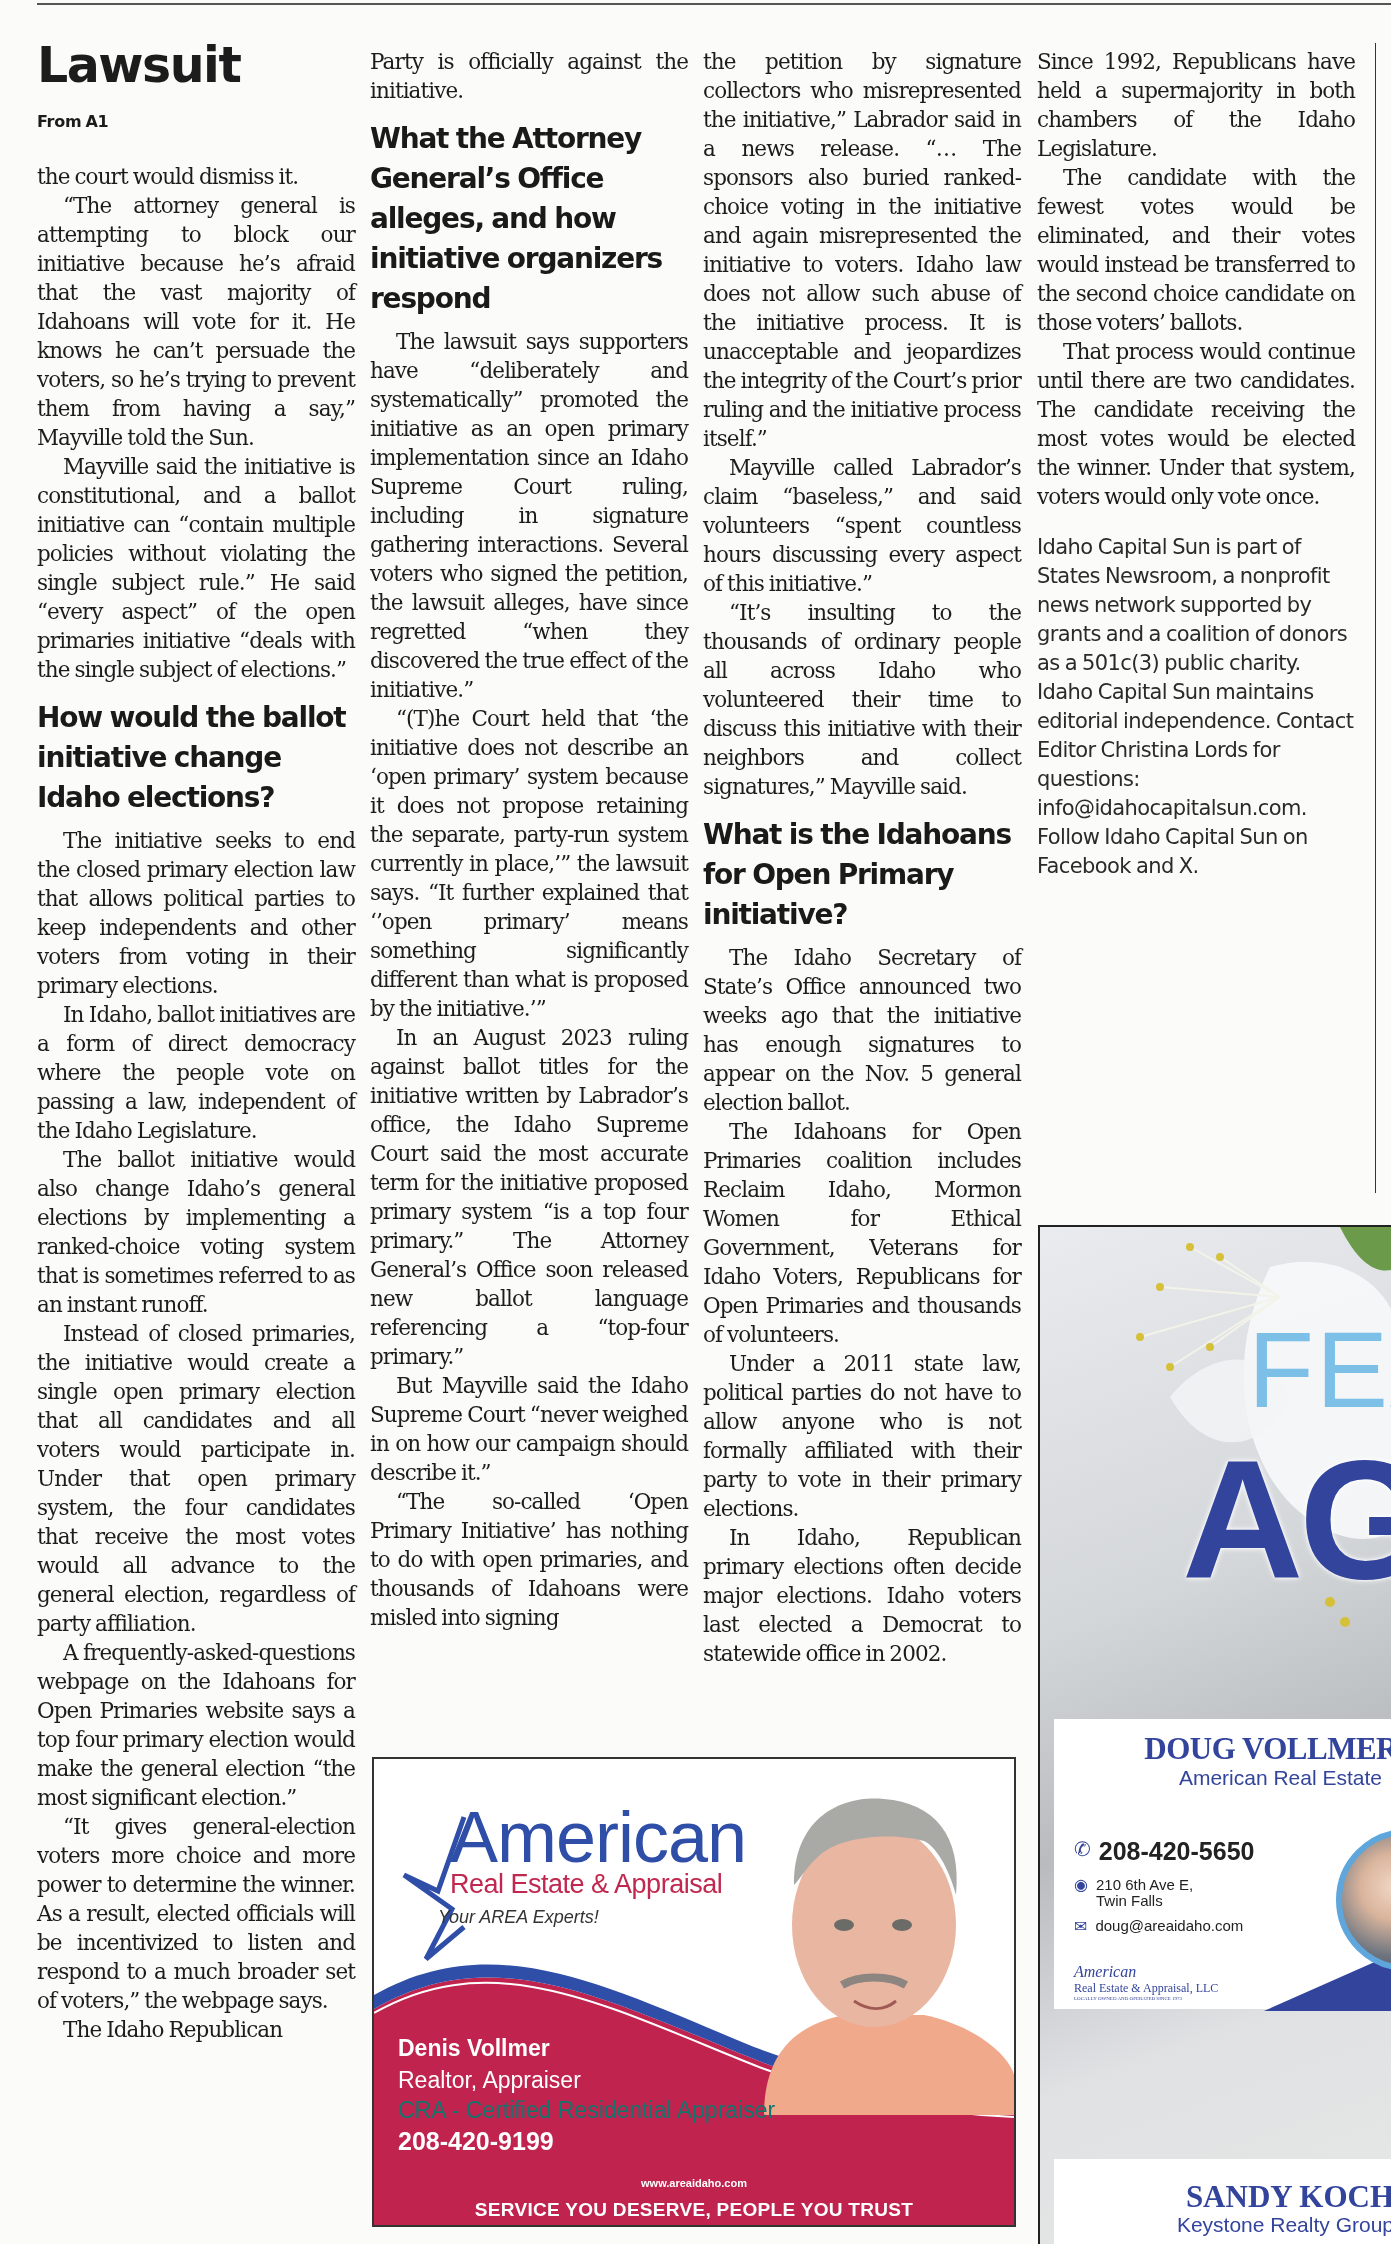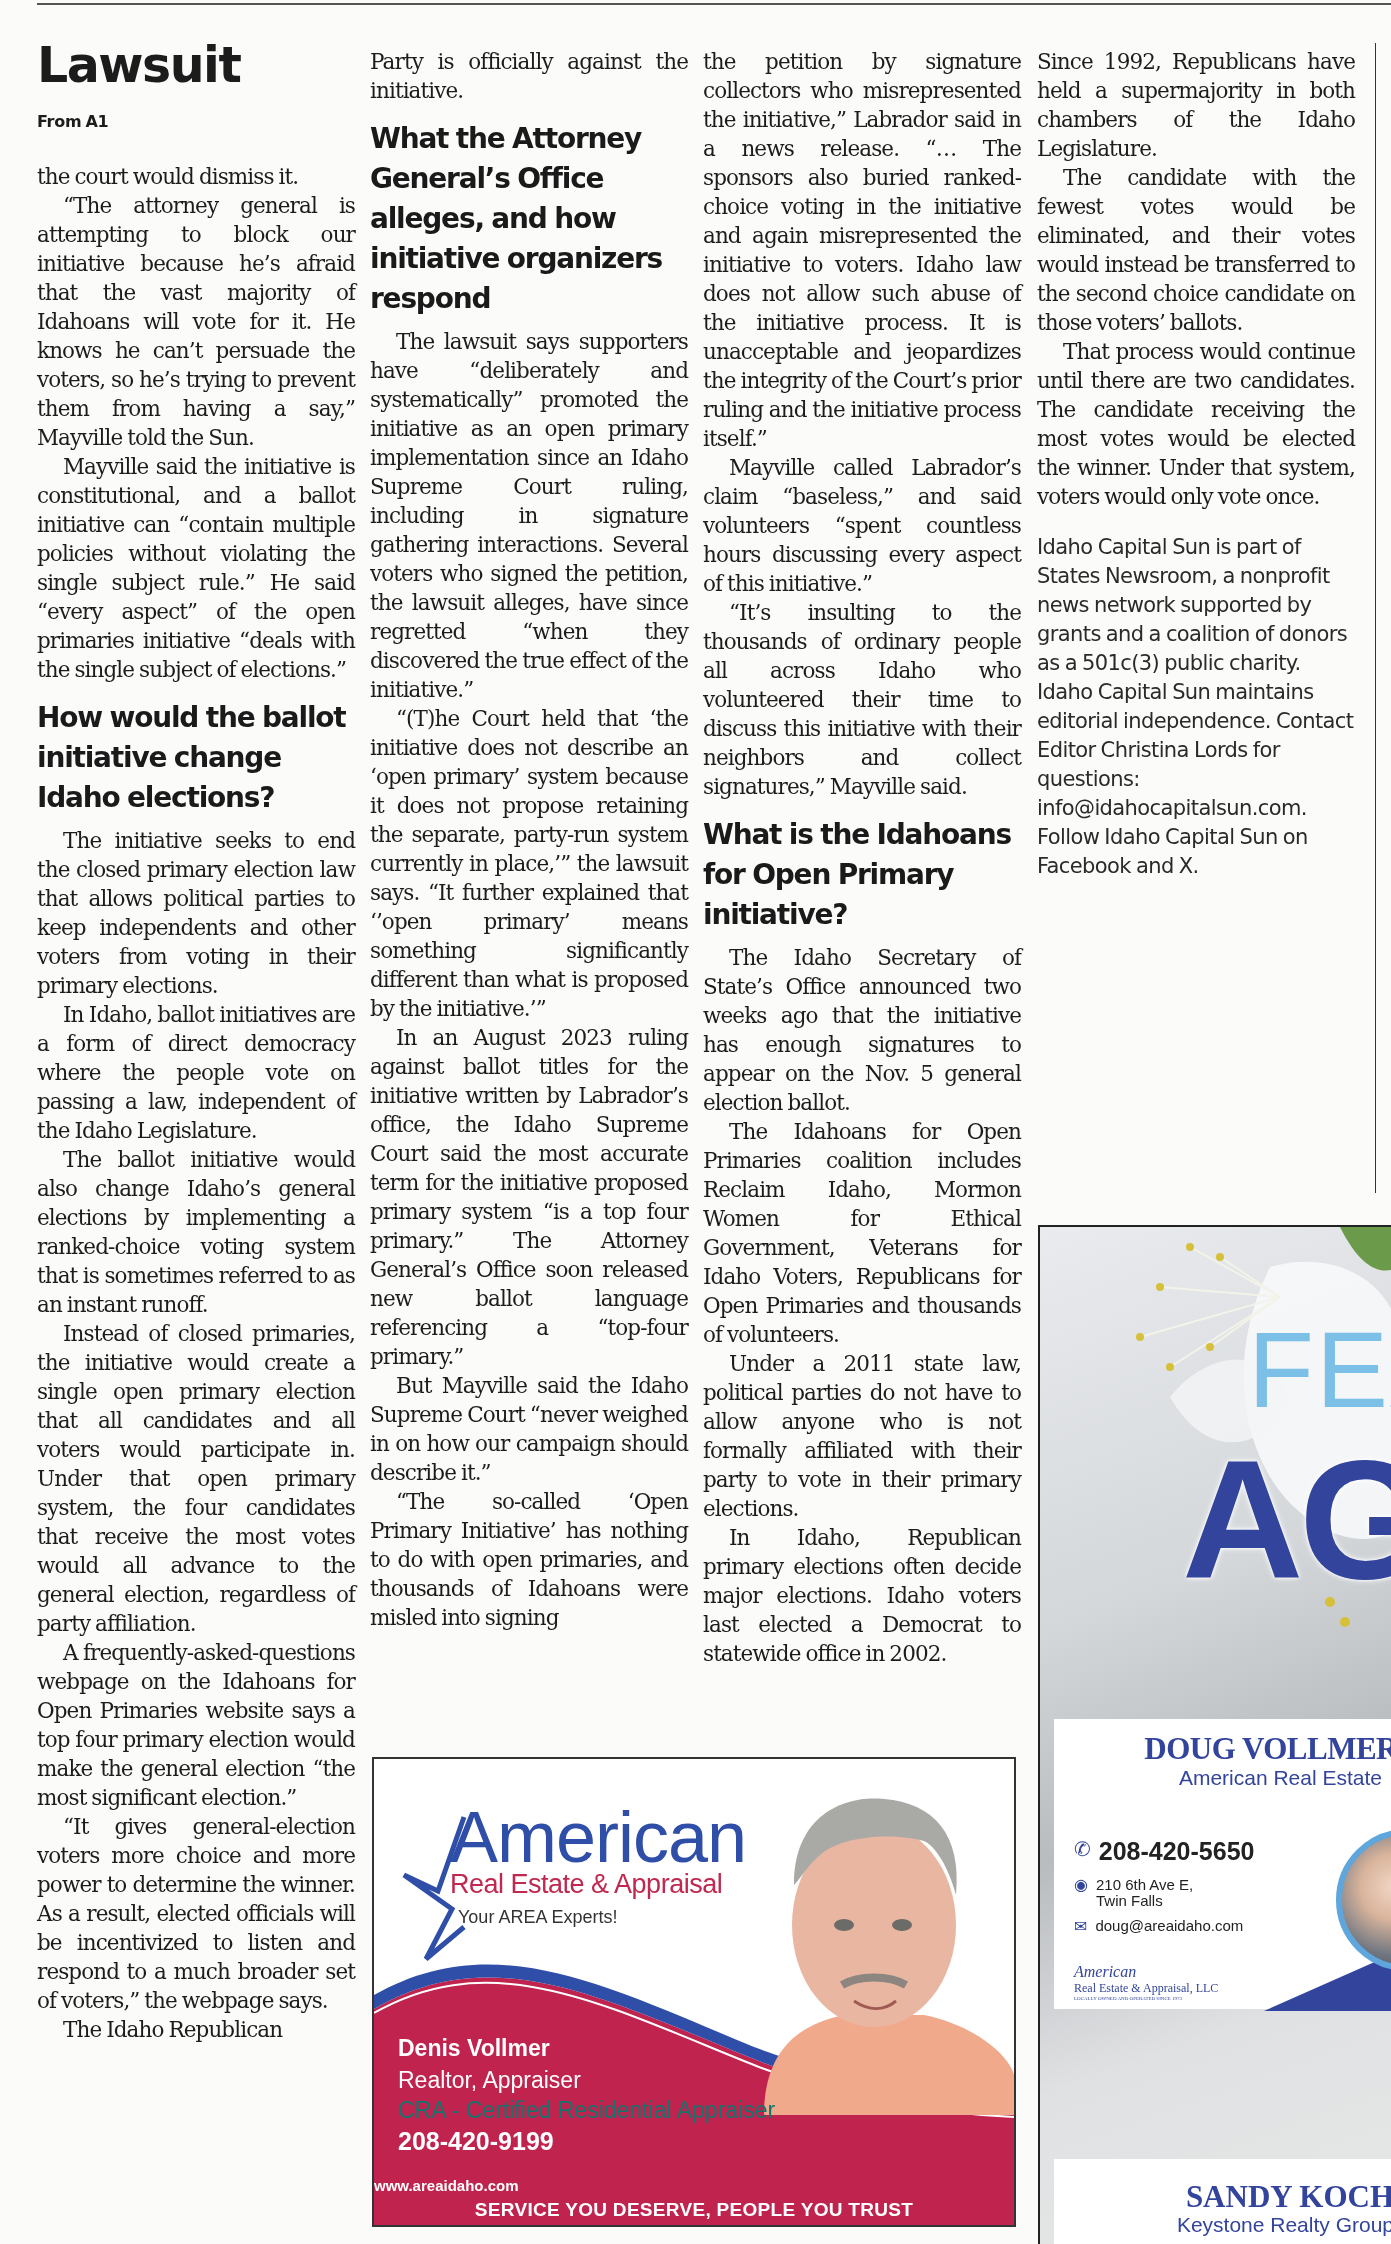--- a/index.html
+++ b/index.html
@@ -16,26 +16,26 @@
   #col1 { left: 37px; top: 0; }
   #col2 { left: 370px; top: 47px; }
   #col3 { left: 703px; top: 47px; }
   #col4 { left: 1037px; top: 47px; }
 
   
   .ad1 { position: absolute; left: 372px; top: 1757px; width: 640px; height: 466px; border: 2px solid #333; background: #fff; overflow: hidden; font-family: "Liberation Sans", "DejaVu Sans", sans-serif; }
   .ad1 svg.bg { position: absolute; left: 0; top: 0; }
   .ad1 .logo-word { position: absolute; left: 76px; top: 38px; font-size: 72px; color: #2f4ea8; letter-spacing: -1px; line-height: 80px; }
   .ad1 .logo-sub { position: absolute; left: 76px; top: 110px; font-size: 27px; color: #c0284f; letter-spacing: -0.5px; }
-  .ad1 .logo-tag { position: absolute; left: 84px; top: 148px; font-size: 18px; color: #333; }
+  .ad1 .logo-tag { position: absolute; left: 64px; top: 148px; font-size: 18px; font-style: italic; color: #333; }
   .ad1 .agent-name { position: absolute; left: 24px; top: 276px; font-size: 23px; font-weight: bold; color: #fff; }
   .ad1 .agent-title { position: absolute; left: 24px; top: 308px; font-size: 23px; color: #fff; }
   .ad1 .agent-cert { position: absolute; left: 24px; top: 338px; font-size: 23px; color: #0f766e; }
   .ad1 .agent-phone { position: absolute; left: 24px; top: 368px; font-size: 25px; font-weight: bold; color: #fff; }
-  .ad1 .ad-url { position: absolute; left: 0; width: 100%; top: 418px; font-size: 15px; font-weight: bold; color: #fff; }
+  .ad1 .ad-url { position: absolute; left: 0; width: 100%; top: 418px; text-align: center; font-size: 11px; font-weight: bold; color: #fff; }
   .ad1 .ad-slogan { position: absolute; left: 0; width: 100%; top: 440px; text-align: center; font-size: 19px; font-weight: bold; color: #fff; letter-spacing: 0.3px; }
   .ad1 .portrait { position: absolute; left: 350px; top: 16px; }
 
   
   .ad2 { position: absolute; left: 1038px; top: 1225px; width: 360px; height: 1030px; border: 2px solid #222; border-right: none; overflow: hidden; background: linear-gradient(160deg, #e9ebee 0%, #d4d7da 35%, #b9bcbf 55%, #dfe1e3 75%, #e7e8e6 100%); font-family: "Liberation Sans", "DejaVu Sans", sans-serif; }
   .ad2 .fea { position: absolute; left: 208px; top: 88px; font-size: 108px; color: #7cc0e8; letter-spacing: 2px; line-height: 110px; -webkit-text-stroke: 0; }
   .ad2 .ag { position: absolute; left: 142px; top: 208px; font-size: 168px; font-weight: bold; color: #33449c; line-height: 170px; letter-spacing: -4px; text-shadow: 0 0 6px #fff, 0 0 3px #fff; }
   .ad2 .card { position: absolute; left: 14px; background: #fff; width: 350px; }
   .ad2 .card1 { top: 492px; height: 290px; }
   .ad2 .card2 { top: 932px; height: 120px; }

